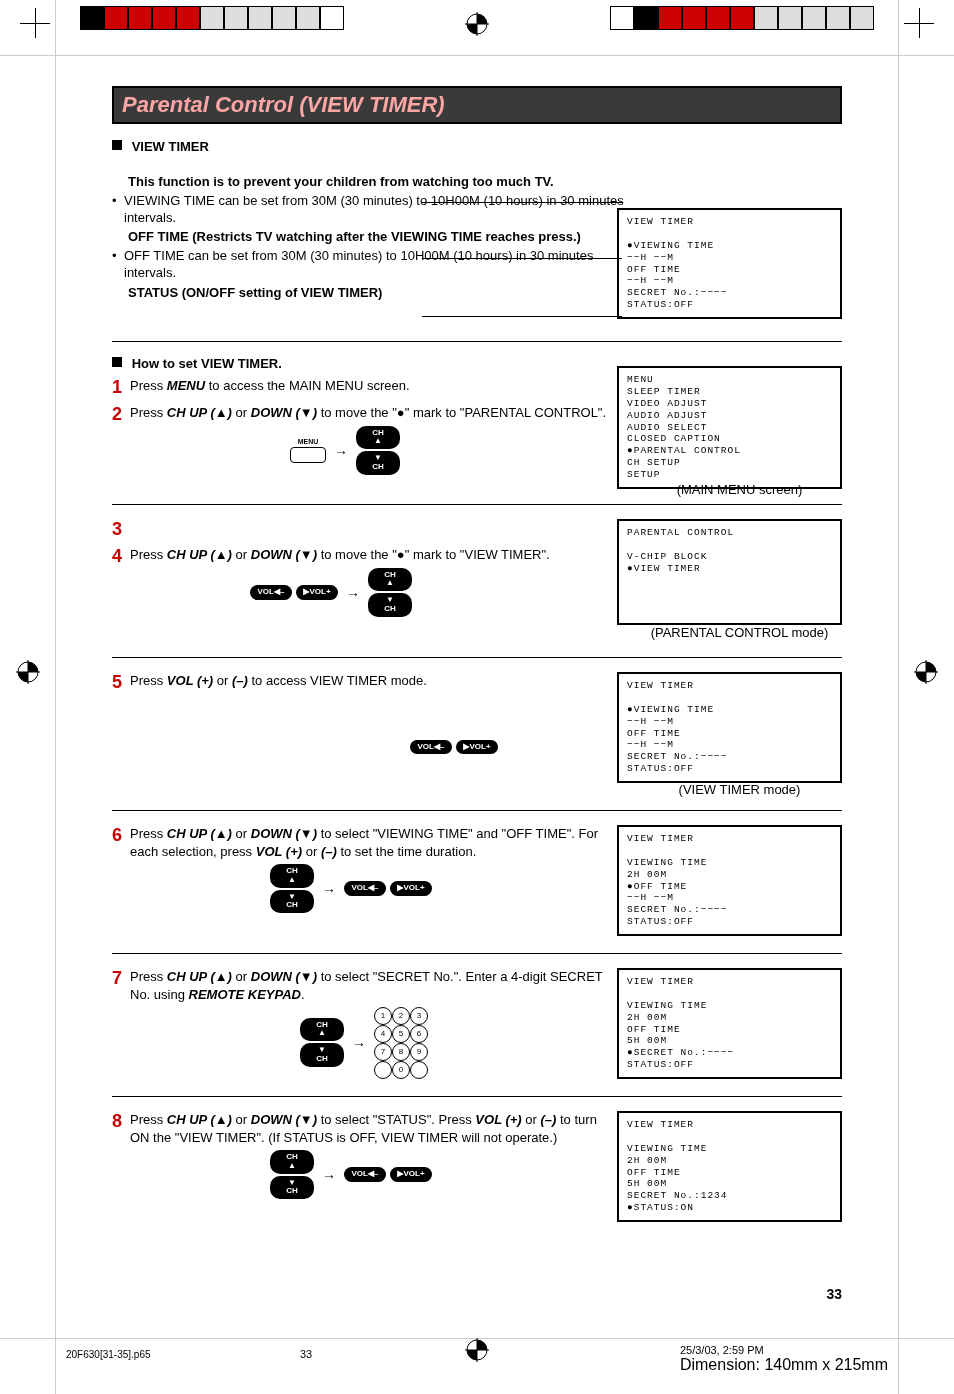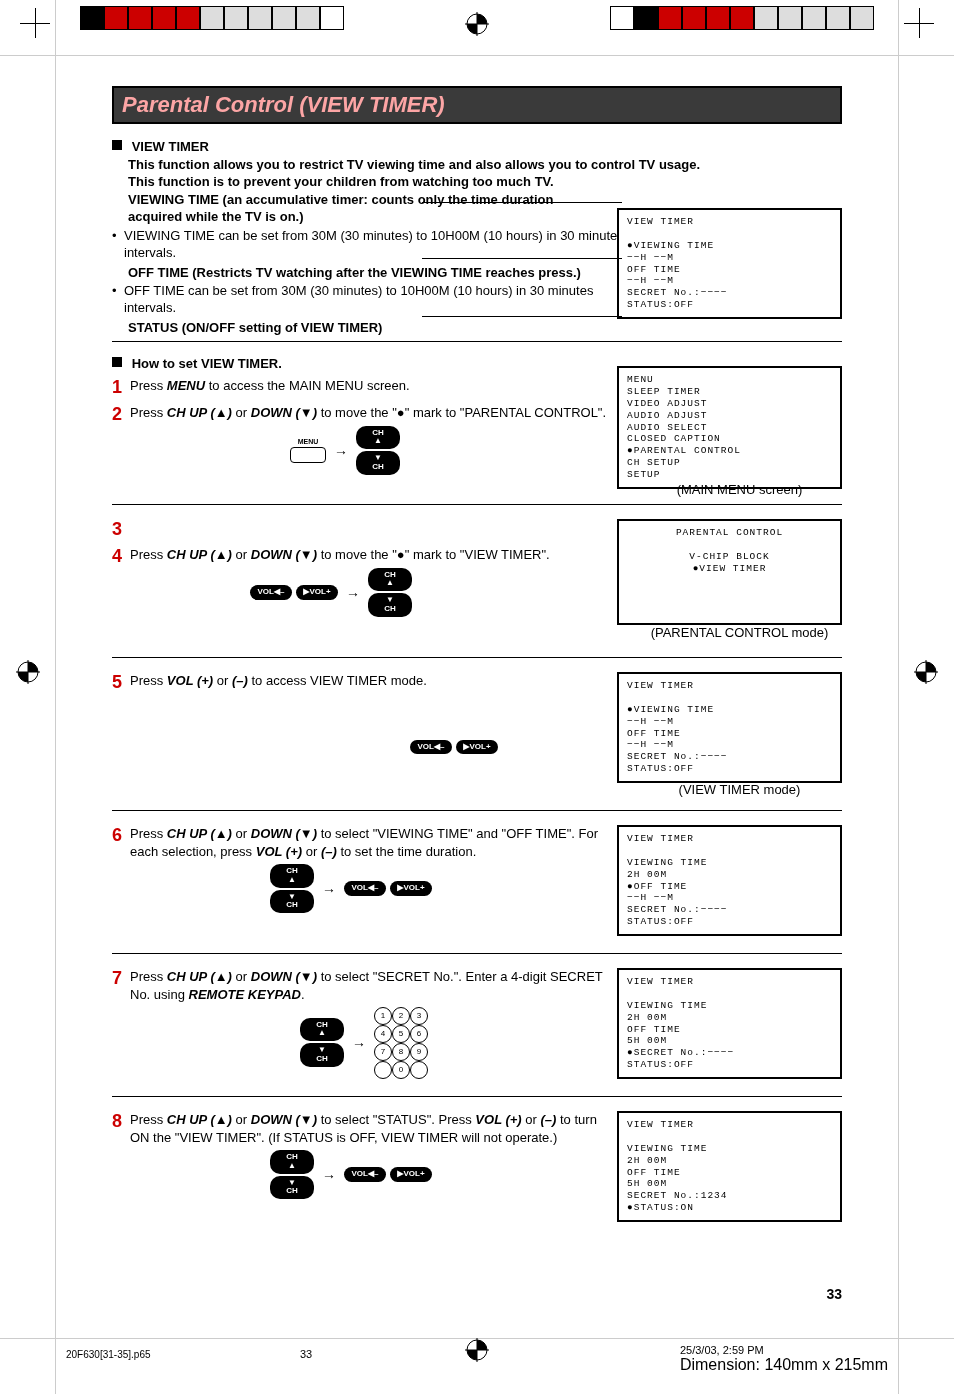--- a/index.html
+++ b/index.html
@@ -264,23 +264,22 @@
   <div class="content">
 
     <div class="heading-box">
       <h1>Parental Control (VIEW TIMER)</h1>
     </div>
 
     <div class="section intro-block" style="height:195px;">
       <p>
         <span class="square-bullet"></span>
         <span class="bold">VIEW TIMER</span><br>
-        <span class="bold" style="padding-left:16px; display:inline-block;">This function allows you to restrict TV viewing time and also allows you to control TV usage.</span><br>
+        <br>
         <span class="bold" style="padding-left:16px; display:inline-block;">This function is to prevent your children from watching too much TV.</span><br>
-        <span class="bold" style="padding-left:16px; display:inline-block; width:460px;">VIEWING TIME (an accumulative timer: counts only the time duration acquired while the TV is on.)</span>
       </p>
       <div class="sub-bullet" style="width:500px;">VIEWING TIME can be set from 30M (30 minutes) to 10H00M (10 hours) in 30 minutes intervals.</div>
       <p><span class="bold" style="padding-left:16px; display:inline-block; width:490px;">OFF TIME (Restricts TV watching after the VIEWING TIME reaches press.)</span></p>
       <div class="sub-bullet" style="width:500px;">OFF TIME can be set from 30M (30 minutes) to 10H00M (10 hours) in 30 minutes intervals.</div>
       <p><span class="bold" style="padding-left:16px;">STATUS (ON/OFF setting of VIEW TIMER)</span></p>
 
       <div class="screen-box" style="top:70px;">
         <div>VIEW TIMER</div><br>
         <div>●VIEWING TIME</div>
         <div>   −−H −−M</div>
@@ -365,21 +364,21 @@
                   <span>▲</span>
                 </div>
               <div class="pill pill-wide">
                   <span>▼</span>
                   <span>CH</span>
                 </div>
             </div>
           </div>
         </div>
       </div>
-      <div class="screen-box" style="top:0px; height:90px;text-align:center;">
+      <div class="screen-box" style="top:0px; height:90px;">
         <div>PARENTAL CONTROL</div><br>
         <div> V-CHIP BLOCK</div>
         <div>●VIEW TIMER</div>
       </div>
       <div class="screen-label" style="top:106px;">(PARENTAL CONTROL mode)</div>
     </div>
 
     <hr class="divider">
 
     <div class="section" style="height:130px;">

